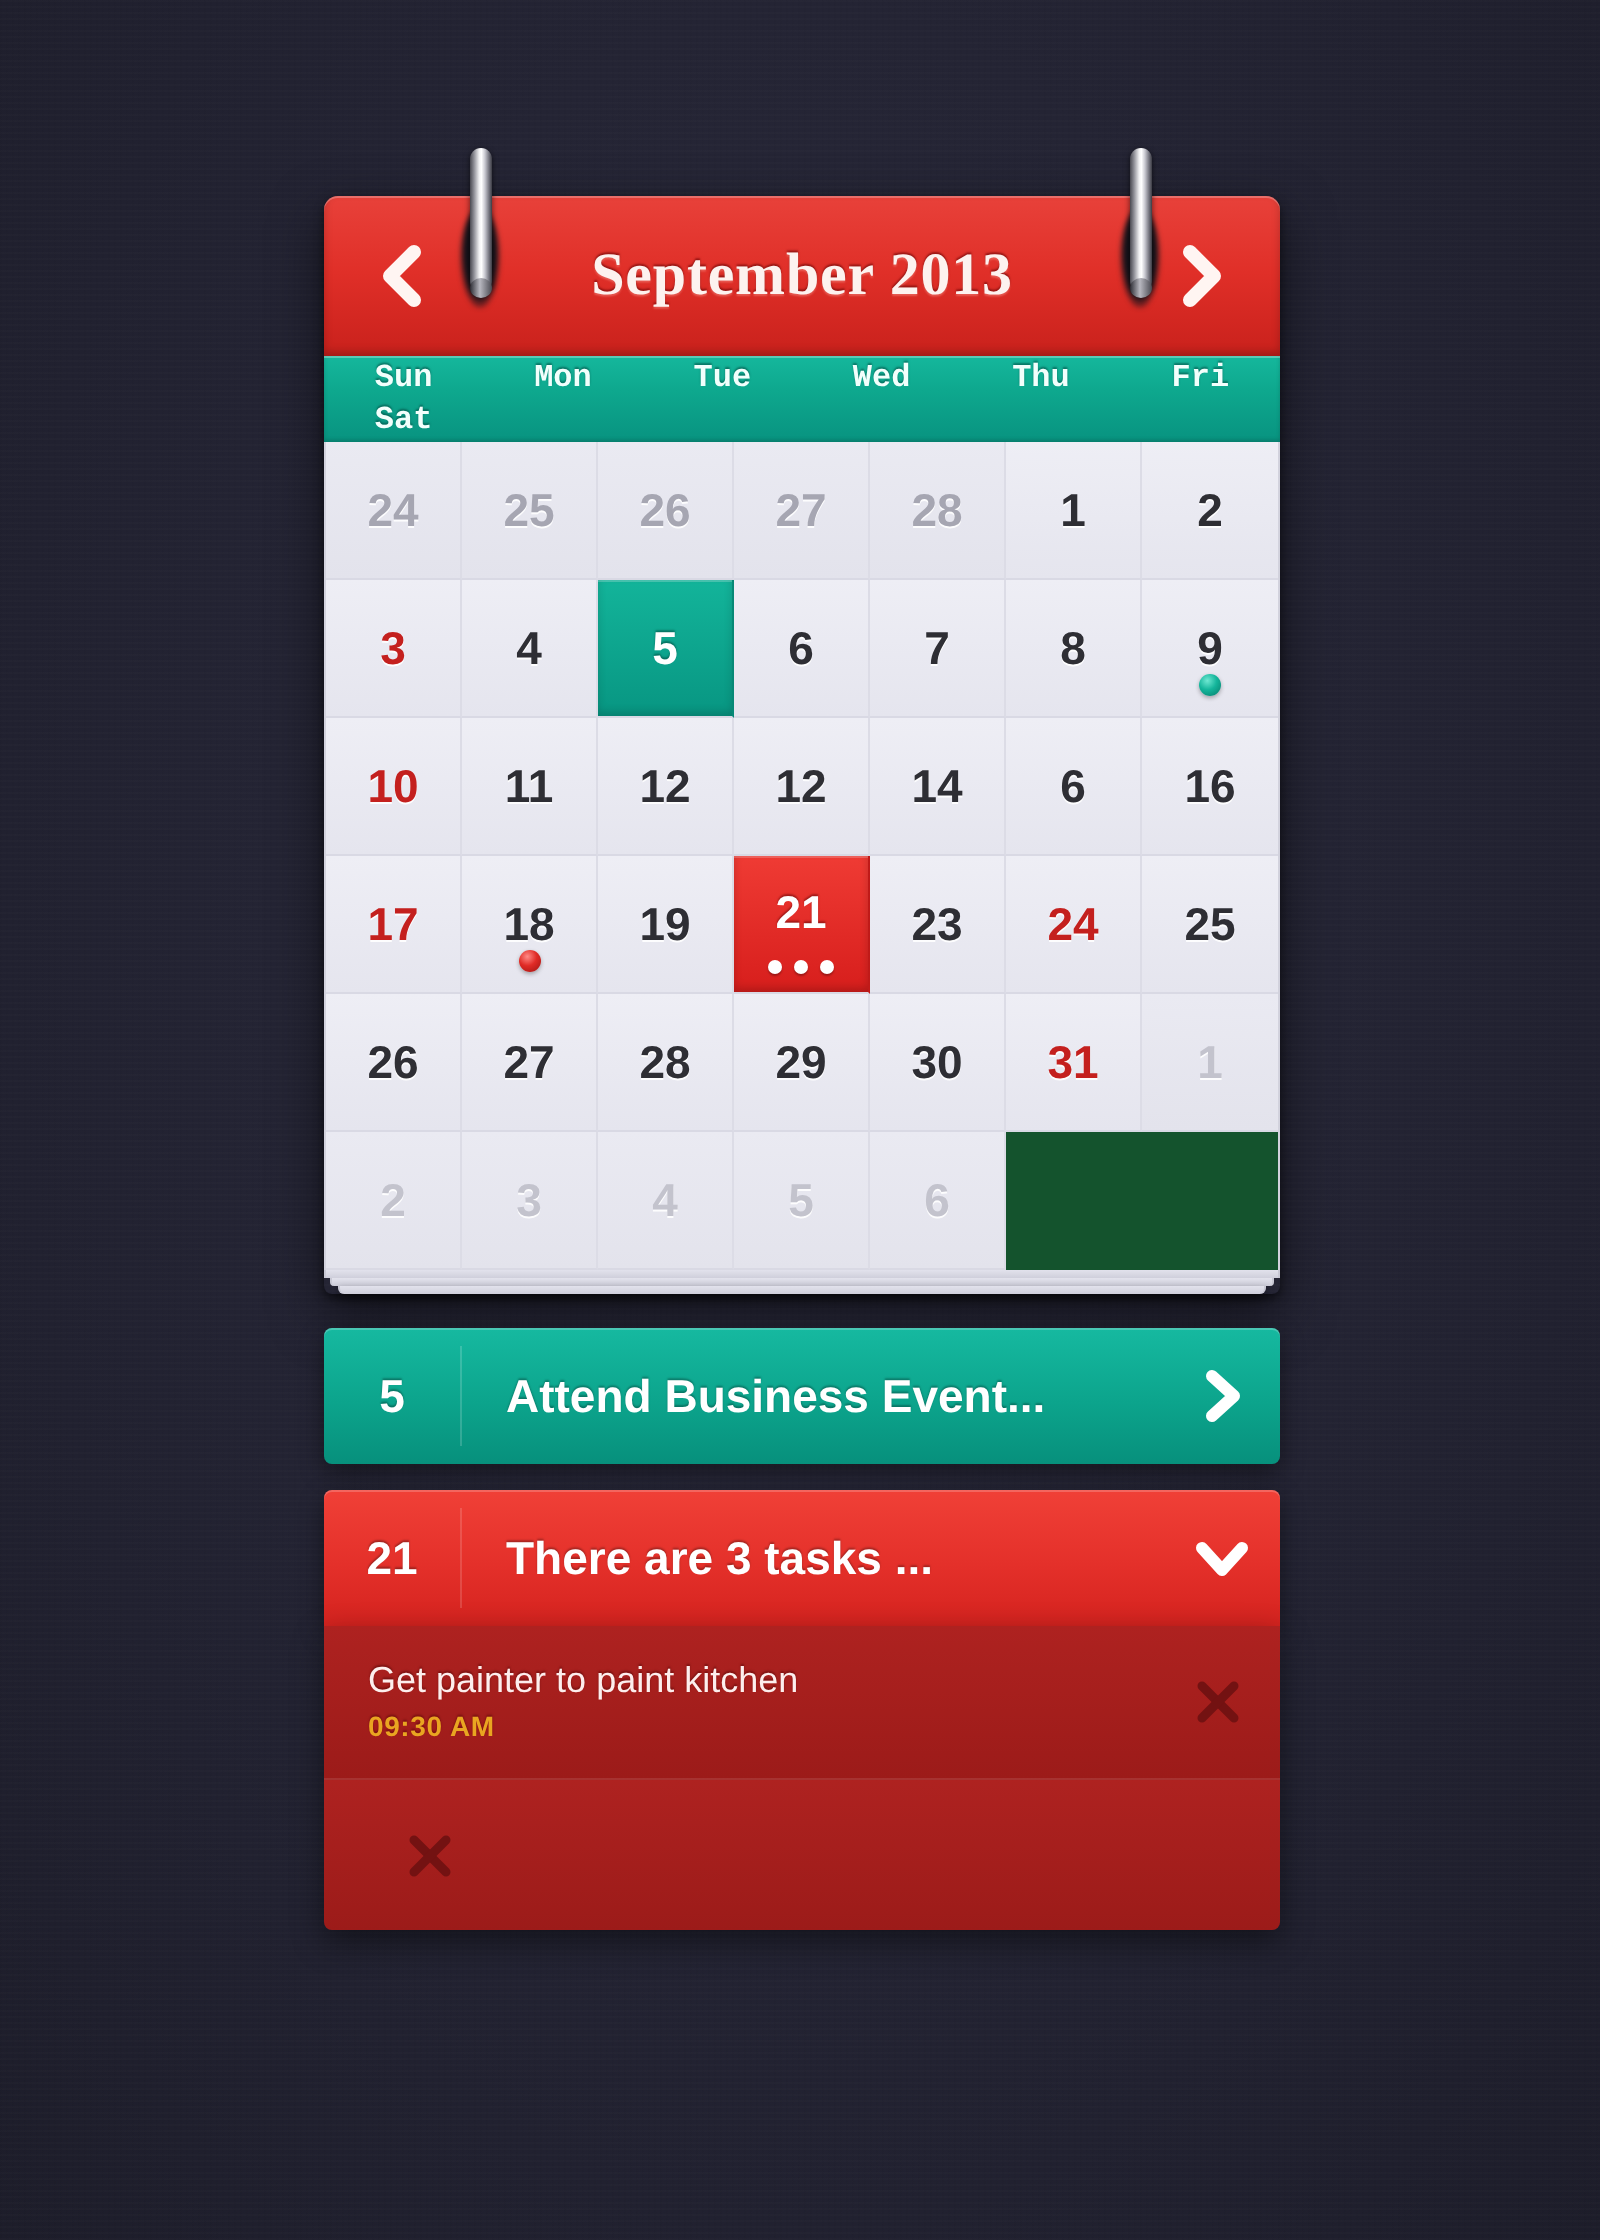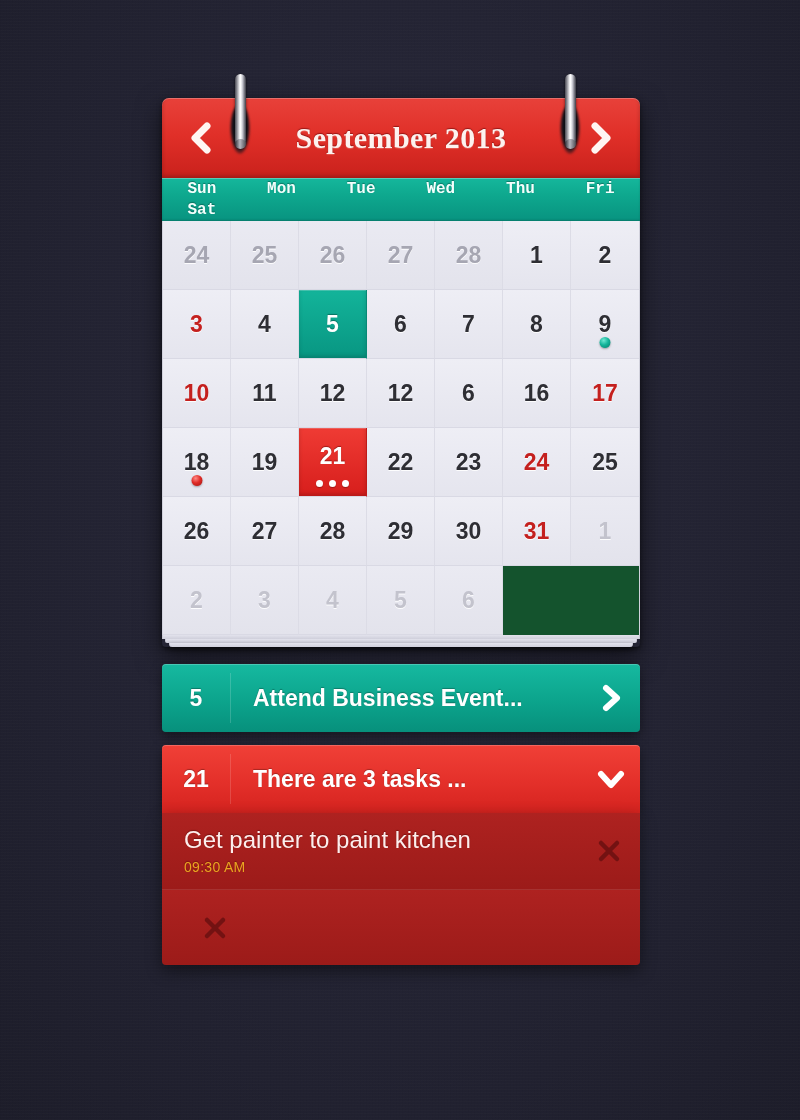--- a/index.html
+++ b/index.html
@@ -310,28 +310,28 @@
     display: flex;
     align-items: center;
     padding: 0 0 0 22px;
     border-top: 1px solid rgba(255,255,255,0.10);
     cursor: pointer;
   }
   .task:first-child { border-top: none; }
   .task .t-text { flex: 1 1 auto; }
   .task .t-title {
     color: #fdeeed;
-    font-size: 24px;
+    font-size: 18px;
     line-height: 1.1;
     text-shadow: 0 -1px 1px rgba(80,5,5,0.5);
   }
   .task .t-time {
     color: #e9a521;
     font-size: 14px;
-    font-weight: normal;
+    font-weight: bold;
     margin-top: 5px;
     letter-spacing: 0.3px;
     text-shadow: 0 -1px 1px rgba(80,5,5,0.45);
   }
   .task .t-close {
     flex: 0 0 62px;
     display: flex;
     align-items: center;
     justify-content: center;
     cursor: pointer;
@@ -429,20 +429,23 @@
         <div class="day">
           <span class="num">11</span>
         </div>
         <div class="day">
           <span class="num">12</span>
         </div>
         <div class="day">
           <span class="num">12</span>
         </div>
         <div class="day">
+          <span class="num">14</span>
+        </div>
+        <div class="day">
           <span class="num">6</span>
         </div>
         <div class="day">
           <span class="num">16</span>
         </div>
         <div class="day sun">
           <span class="num">17</span>
         </div>
         <div class="day">
           <span class="num">18</span>
@@ -451,23 +454,20 @@
         <div class="day">
           <span class="num">19</span>
         </div>
         <div class="day sel-red">
           <span class="num">21</span>
           <div class="dots">
             <i></i>
             <i></i>
             <i></i>
           </div>
-        </div>
-        <div class="day">
-          <span class="num">22</span>
         </div>
         <div class="day">
           <span class="num">23</span>
         </div>
         <div class="day sun">
           <span class="num">24</span>
         </div>
         <div class="day">
           <span class="num">25</span>
         </div>

